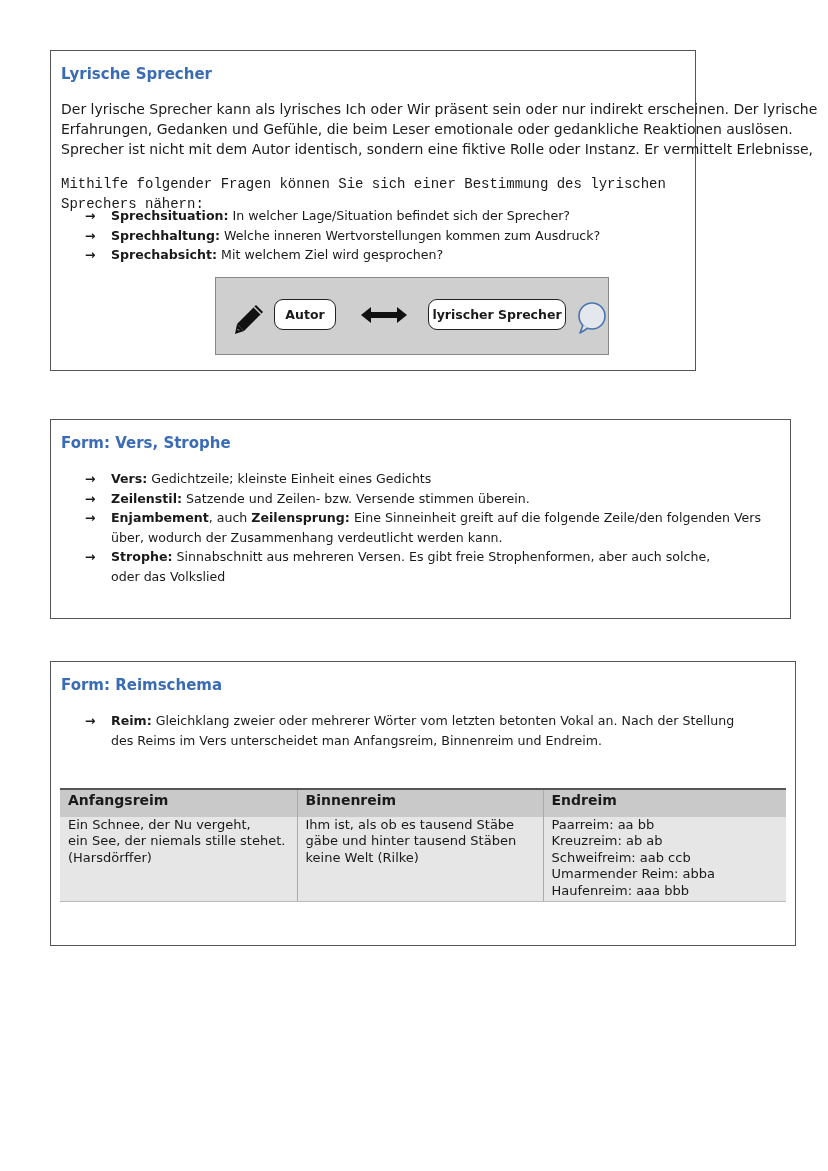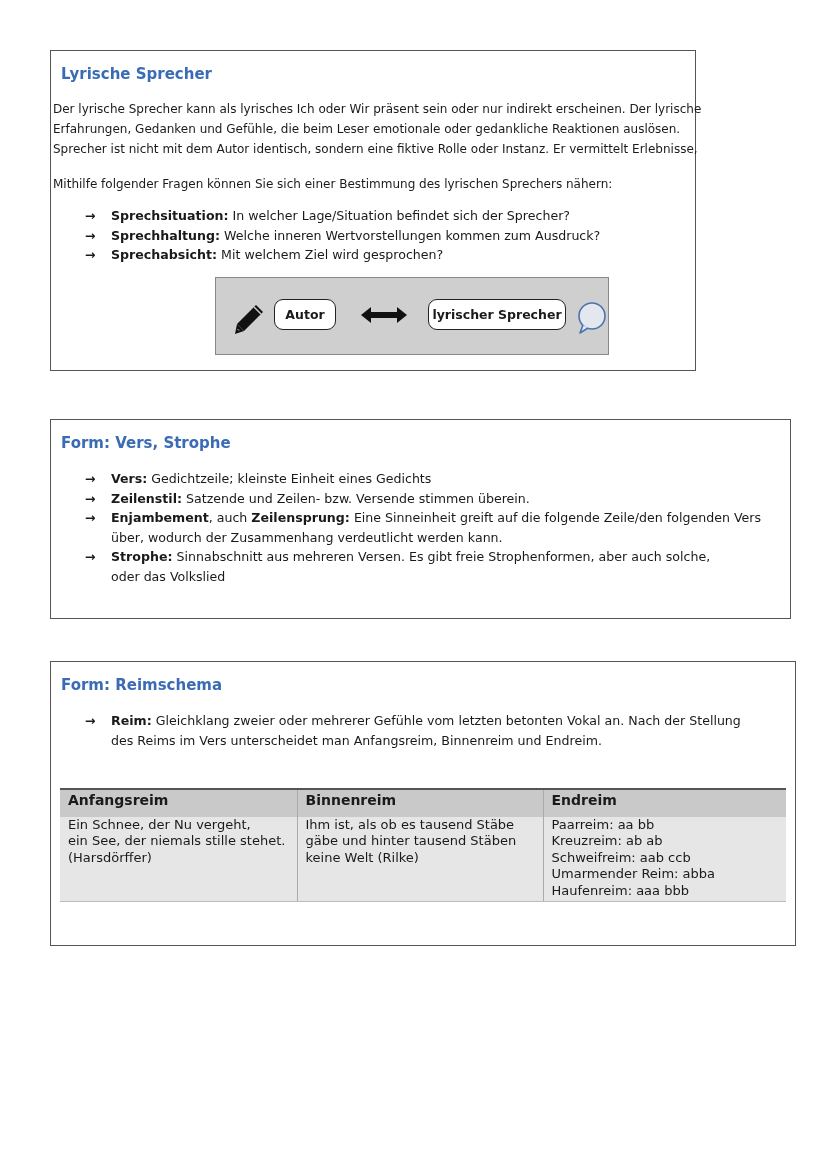--- a/index.html
+++ b/index.html
@@ -1,20 +1,20 @@
 <!DOCTYPE html>
 <html><head>
 <meta charset="utf-8">
 <style>
   html, body { margin: 0; padding: 0; background: #ffffff; }
   body { width: 828px; height: 1171px; position: relative; overflow: hidden;
          font-family: "DejaVu Sans", sans-serif; color: #1a1a1a; }
   .box { position: absolute; border: 1.5px solid #555; background: #fff; box-sizing: border-box; }
   .box-title { position: absolute; left: 10px; color: #3a6cb5; font-weight: bold; font-size: 15px; }
-  .para { position: absolute; left: 2px; right: 12px; font-size: 12px; line-height: 20px; }
+  .para { position: absolute; left: 10px; right: 12px; font-size: 14px; line-height: 20px; }
   .bullets { position: absolute; left: 34px; right: 12px; margin: 0; padding: 0; list-style: none;
              font-size: 12.6px; line-height: 19.6px; }
   .bullets li { position: relative; padding-left: 26px; }
   .bullets .arrow { position: absolute; left: 0; top: 0; font-weight: bold; }
   .bullets b { font-weight: bold; }
   .diagram { position: absolute; left: 215px; top: 277px; width: 394px; height: 78px;
              background: #cfcfcf; border: 1.5px solid #888; box-sizing: border-box; }
   .dg-box { position: absolute; top: 21px; height: 31px; background: #fff; border: 1.5px solid #222;
             border-radius: 9px; box-sizing: border-box; font-weight: bold; font-size: 12.5px;
             display: flex; align-items: center; justify-content: center; }
@@ -30,21 +30,21 @@
 </head>
 <body>
 
 <div class="box" style="left:50px; top:50px; width:646px; height:321px;">
   <div class="box-title" style="top:14px;">Lyrische Sprecher</div>
   <div class="para" style="top:48px;">
     <span class="line">Der lyrische Sprecher kann als lyrisches Ich oder Wir präsent sein oder nur indirekt erscheinen. Der lyrische</span>
     <span class="line">Erfahrungen, Gedanken und Gefühle, die beim Leser emotionale oder gedankliche Reaktionen auslösen.</span>
     <span class="line">Sprecher ist nicht mit dem Autor identisch, sondern eine fiktive Rolle oder Instanz. Er vermittelt Erlebnisse,</span>
   </div>
-  <div class="para" style="top:123px;">Mithilfe folgender Fragen können Sie sich einer Bestimmung des lyrischen Sprechers nähern:</div>
+  <div class="para" style="top:123px;font-family:Liberation Mono, monospace;">Mithilfe folgender Fragen können Sie sich einer Bestimmung des lyrischen Sprechers nähern:</div>
   <ul class="bullets" style="top:155px;">
     <li>
       <span class="arrow">→</span>
       <b>Sprechsituation:</b><span> In welcher Lage/Situation befindet sich der Sprecher?</span>
     </li>
     <li>
       <span class="arrow">→</span>
       <b>Sprechhaltung:</b><span> Welche inneren Wertvorstellungen kommen zum Ausdruck?</span>
     </li>
     <li>
@@ -98,21 +98,21 @@
       <span class="line">oder das Volkslied</span>
     </li>
   </ul>
 </div>
 
 <div class="box" style="left:50px; top:661px; width:746px; height:285px;">
   <div class="box-title" style="top:14px;">Form: Reimschema</div>
   <ul class="bullets" style="top:49px;">
     <li>
       <span class="arrow">→</span>
-      <span class="line"><b>Reim:</b><span> Gleichklang zweier oder mehrerer Gefühle vom letzten betonten Vokal an. Nach der Stellung</span></span>
+      <span class="line"><b>Reim:</b><span> Gleichklang zweier oder mehrerer Wörter vom letzten betonten Vokal an. Nach der Stellung</span></span>
       <span class="line">des Reims im Vers unterscheidet man Anfangsreim, Binnenreim und Endreim.</span>
     </li>
   </ul>
 </div>
 
 <table class="rhyme">
   <colgroup>
       <col style="width:237px">
       <col style="width:246px">
       <col style="width:243px">

